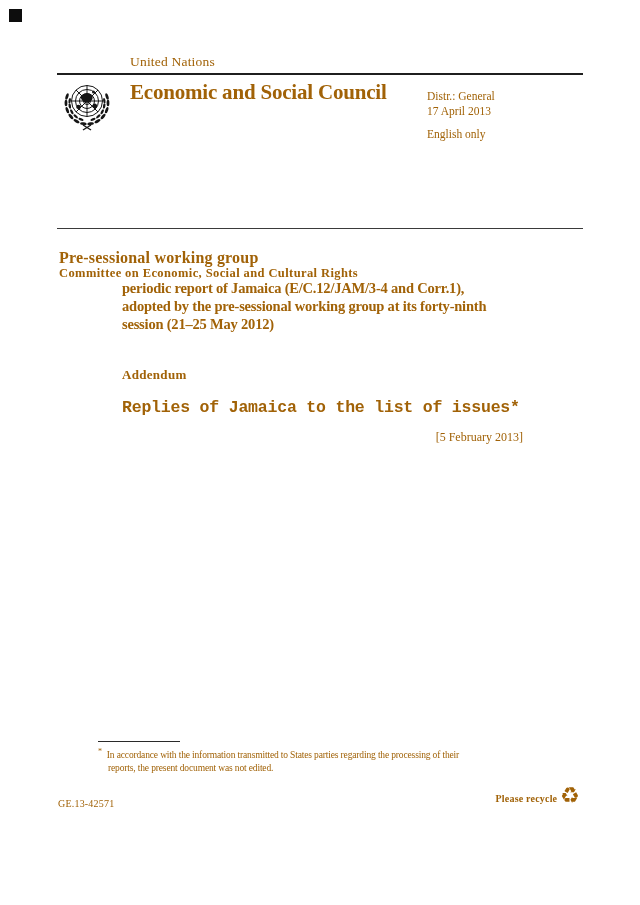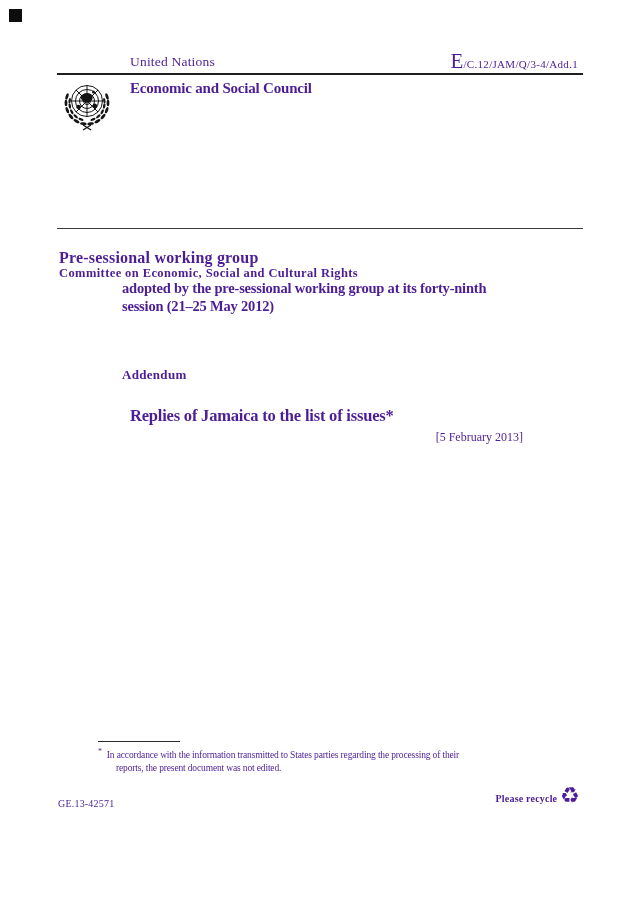--- a/index.html
+++ b/index.html
@@ -6,21 +6,21 @@
     margin: 0;
     padding: 0;
     background: #ffffff;
   }
   .page {
     position: relative;
     width: 640px;
     height: 905px;
     background: #ffffff;
     font-family: "Liberation Serif", "DejaVu Serif", serif;
-    color: #4c1d95;
+    color: #a16207;
     overflow: hidden;
   }
   .corner-square {
     position: absolute;
     left: 9px; top: 9px;
     width: 13px; height: 13px;
     background: #0d0d0d;
   }
   .org-name {
     position: absolute;
@@ -49,21 +49,21 @@
   }
   .emblem {
     position: absolute;
     left: 60px; top: 79px;
     width: 55px; height: 58px;
   }
   .council-title {
     position: absolute;
     left: 130px; top: 80px;
     margin: 0;
-    font-size: 15px;
+    font-size: 21px;
     font-weight: bold;
     letter-spacing: -0.2px;
     white-space: nowrap;
   }
   .distr-block {
     position: absolute;
     left: 427px; top: 89px;
     font-size: 11.5px;
     line-height: 14.5px;
   }
@@ -103,25 +103,26 @@
   .addendum {
     position: absolute;
     left: 122px; top: 367px;
     font-size: 13px;
     font-weight: bold;
     letter-spacing: 0.3px;
   }
   .replies-title {
     position: absolute;
     left: 122px; top: 398px;
-    margin: 8px;
+    margin: 0;
     font-size: 16.5px;
     font-weight: bold;
     letter-spacing: -0.2px;
     white-space: nowrap;
+    font-family: Liberation Mono, monospace;
   }
   .received-date {
     position: absolute;
     right: 117px; top: 430px;
     font-size: 12px;
     white-space: nowrap;
   }
   .footnote-rule {
     position: absolute;
     left: 98px; top: 741px;
@@ -133,21 +134,21 @@
     left: 98px; top: 745px;
     font-size: 9.5px;
     line-height: 13px;
     letter-spacing: -0.15px;
   }
   .footnote sup {
     font-size: 8px;
     margin-right: 5px;
   }
   .fn-line { white-space: nowrap; }
-  .fn-line-2 { margin-left: 18px; }
+  .fn-line-2 { margin-left: 10px; }
   .job-number {
     position: absolute;
     left: 58px; top: 798px;
     font-size: 10px;
     letter-spacing: 0.2px;
   }
   .recycle-box {
     position: absolute;
     right: 60px; top: 785px;
     display: flex;
@@ -169,21 +170,20 @@
 </style>
 </head>
 <body>
 
 <div class="page">
 
   <div class="corner-square"></div>
 
   <div class="org-name">United Nations</div>
 
-  <div class="doc-symbol"><span class="sym-big">E</span><span class="sym-rest">/C.12/JAM/Q/3-4/Add.1</span></div>
 
   <div class="rule-thick"></div>
 
   <div class="emblem">
     <svg width="55" height="58" viewBox="0 0 55 58" xmlns="http://www.w3.org/2000/svg">
       <g fill="none" stroke="#151515" stroke-width="1">
         <circle cx="27" cy="22" r="15.5"></circle>
         <circle cx="27" cy="22" r="11.5"></circle>
         <circle cx="27" cy="22" r="7.5"></circle>
         <circle cx="27" cy="22" r="3.5"></circle>
@@ -222,27 +222,33 @@
       </g>
       <g stroke="#151515" stroke-width="1.4" fill="none">
         <line x1="23" y1="46" x2="31" y2="51"></line>
         <line x1="31" y1="46" x2="23" y2="51"></line>
       </g>
     </svg>
   </div>
 
   <h1 class="council-title">Economic and Social Council</h1>
 
+  <div class="distr-block">
+    <div>Distr.: General</div>
+    <div>17 April 2013</div>
+    <div class="lang-line">English only</div>
+  </div>
 
   <div class="rule-thin"></div>
 
   <div class="committee-name">Committee on Economic, Social and Cultural Rights</div>
   <div class="working-group">Pre-sessional working group</div>
 
   <div class="doc-title">
+    <div>periodic report of Jamaica (E/C.12/JAM/3-4 and Corr.1),</div>
     <div>adopted by the pre-sessional working group at its forty-ninth</div>
     <div>session (21–25 May 2012)</div>
   </div>
 
   <div class="addendum">Addendum</div>
 
   <h2 class="replies-title">Replies of Jamaica to the list of issues*</h2>
 
   <div class="received-date">[5 February 2013]</div>
 

